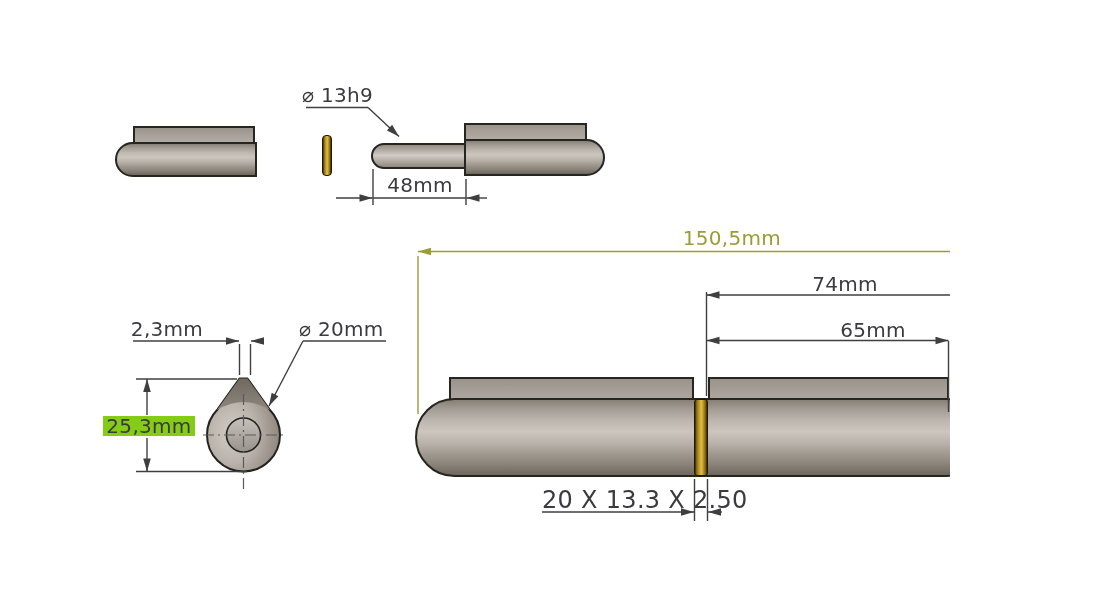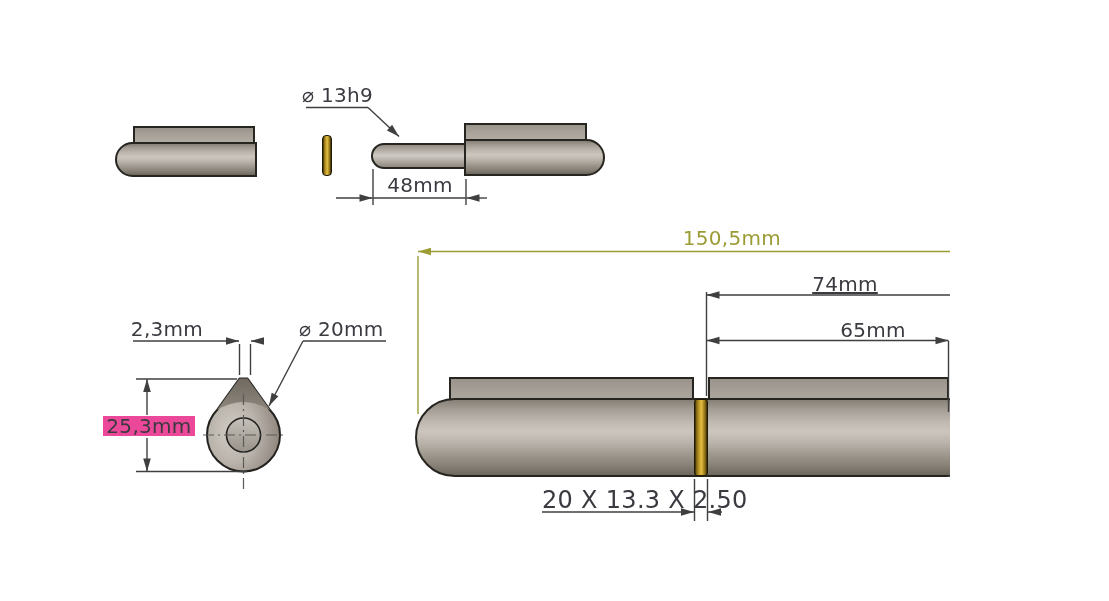--- a/index.html
+++ b/index.html
@@ -26,21 +26,21 @@
     background:linear-gradient(90deg,#2e2506 0%,#8a6d14 14%,#c9a22c 38%,#e0bd4a 52%,#caa42e 64%,#7a5f10 88%,#2e2506 100%);
     border:1px solid #1f1a08;z-index:3;
   }
   .overlay{position:absolute;left:0;top:0;z-index:5;}
   .dim-label{
     position:absolute;z-index:6;color:#3a3a40;font-size:20px;letter-spacing:.3px;
     text-align:center;white-space:nowrap;line-height:20px;
   }
   .dim-label.small{font-size:24px;}
   .dim-label.olive{color:#9c9c35;text-align:right;}
-  .dim-label.boxed{background:#ec4899;padding:0 2px;}
+  .dim-label.boxed{background:#84cc16;padding:0 2px;}
   .left-align{text-align:left;}
 </style>
 </head>
 <body>
 
 <div class="canvas">
 
   <div class="shape plate" style="left:133px;top:126px;width:122px;height:24px;"></div>
   <div class="shape barrel" style="left:115px;top:142px;width:142px;height:35px;border-radius:17.5px 0 0 17.5px;"></div>
 
@@ -153,19 +153,19 @@
   <div class="dim-label" style="left:370px;top:175px;width:100px;">48mm</div>
 
   <div class="dim-label" style="left:130px;top:319px;width:74px;text-align:center;">2,3mm</div>
 
   <div class="dim-label left-align" style="left:299px;top:319px;width:95px;">⌀ 20mm</div>
 
   <div class="dim-label boxed" style="left:103px;top:416px;width:88px;">25,3mm</div>
 
   <div class="dim-label olive" style="left:621px;top:228px;width:160px;">150,5mm</div>
 
-  <div class="dim-label" style="left:785px;top:274px;width:120px;text-decoration:underline;">74mm</div>
+  <div class="dim-label" style="left:785px;top:274px;width:120px;">74mm</div>
 
   <div class="dim-label" style="left:813px;top:320px;width:120px;">65mm</div>
 
   <div class="dim-label small" style="left:542px;top:490px;width:150px;">20 X 13.3 X 2.50</div>
 
 </div>
 
 </body></html>

